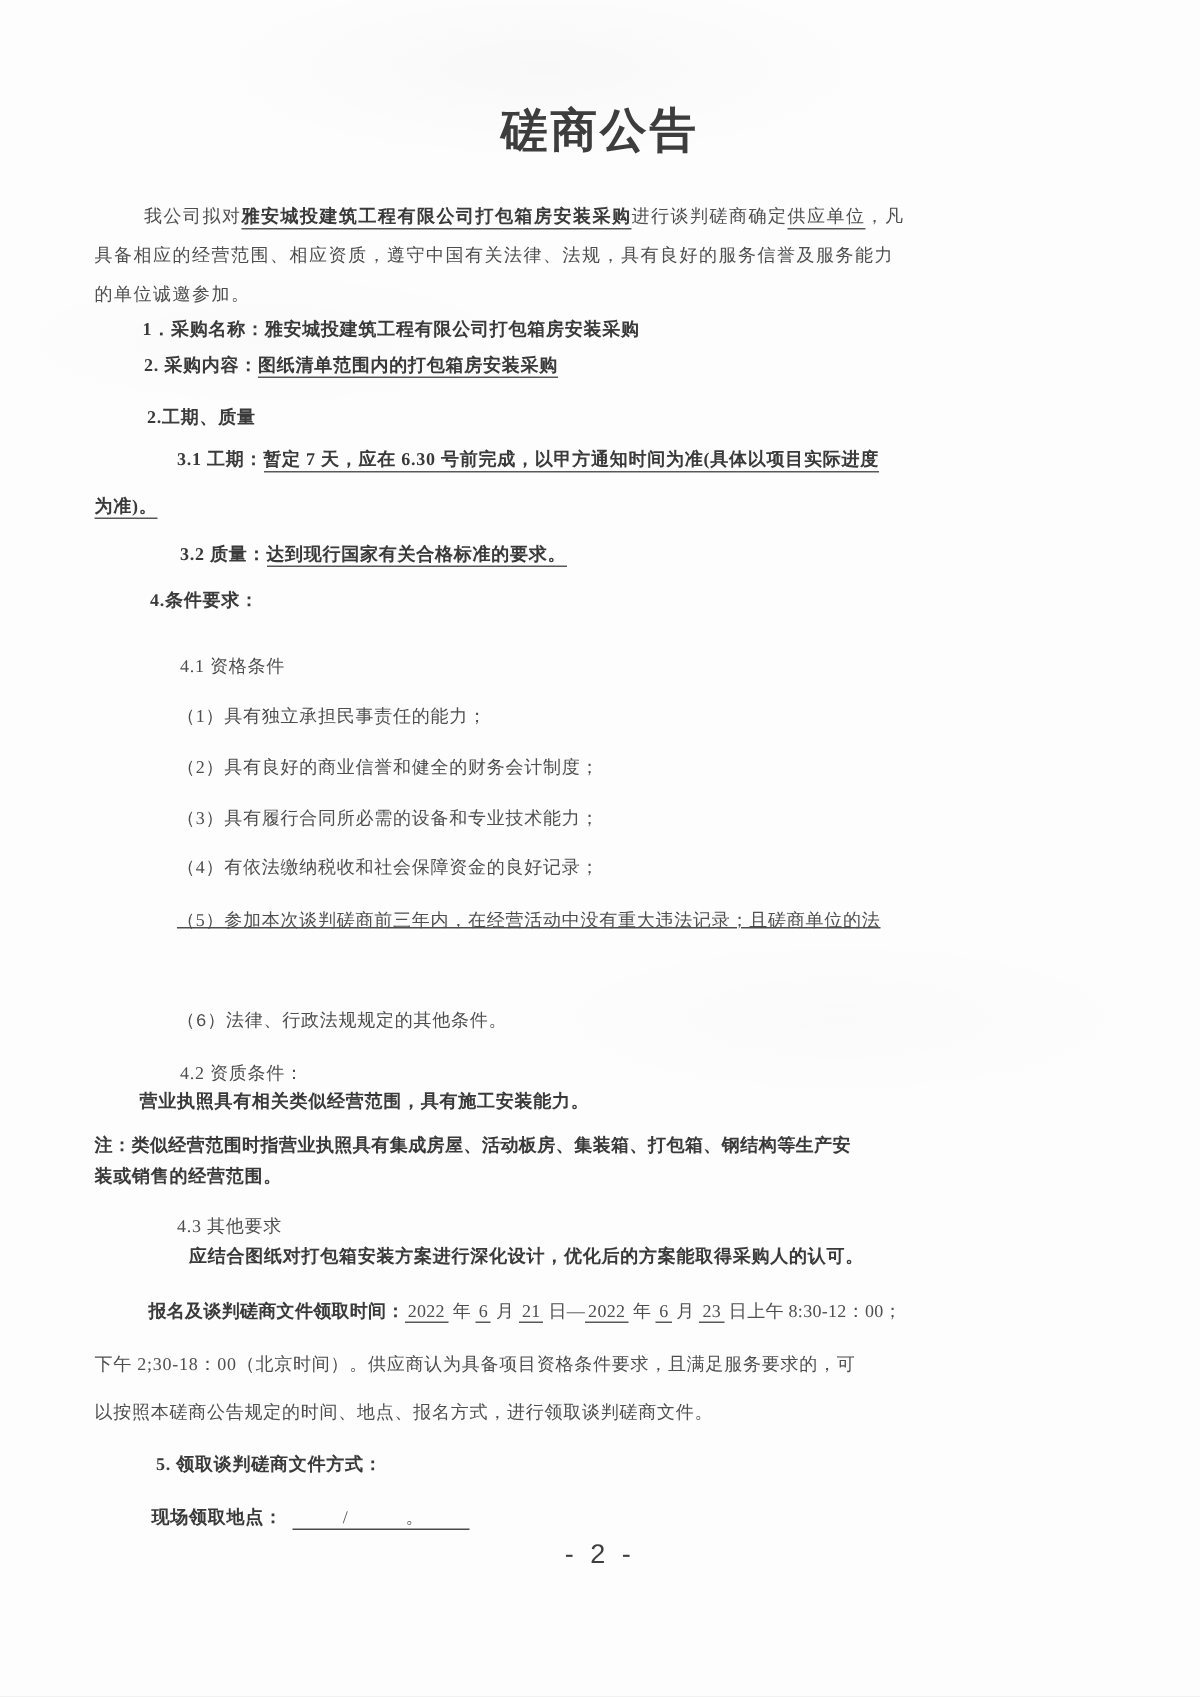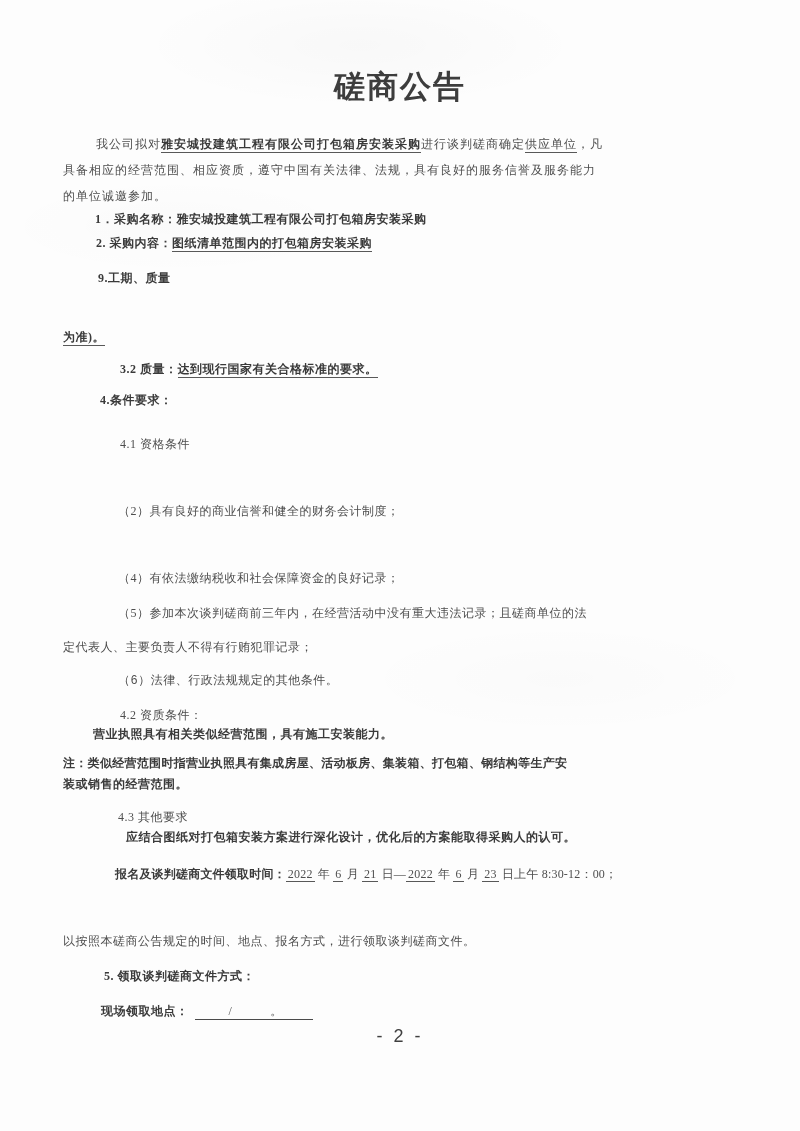--- a/index.html
+++ b/index.html
@@ -74,48 +74,53 @@
   <div class="ln sp1" style="top:189px; left:63px;">的单位诚邀参加。</div>
 
   <div class="ln" style="top:212px; left:95px;">
     <span class="b">1．采购名称：</span><span class="b">雅安城投建筑工程有限公司打包箱房安装采购</span>
   </div>
 
   <div class="ln" style="top:236px; left:96px;">
     <span class="b">2. 采购内容：</span><span class="b u">图纸清单范围内的打包箱房安装采购</span>
   </div>
 
-  <div class="ln b" style="top:271px; left:98px;">9.工期、质量</div>
+  <div class="ln b" style="top:271px; left:98px;">2.工期、质量</div>
+  <div class="ln" style="top:299px; left:118px;">
+    <span class="b">3.1 工期：</span><span class="b u">暂定 7 天，应在 6.30 号前完成，以甲方通知时间为准(具体以项目实际进度</span>
+  </div>
   <div class="ln" style="top:330px; left:63px;">
     <span class="b u">为准)。</span>
   </div>
   <div class="ln" style="top:362px; left:120px;">
     <span class="b">3.2 质量：</span><span class="b u">达到现行国家有关合格标准的要求。</span>
   </div>
 
   <div class="ln b" style="top:393px; left:100px;">4.条件要求：</div>
   <div class="ln" style="top:437px; left:120px;">4.1 资格条件</div>
 
+  <div class="ln" style="top:470px; left:118px;">（1）具有独立承担民事责任的能力；</div>
   <div class="ln" style="top:504px; left:118px;">（2）具有良好的商业信誉和健全的财务会计制度；</div>
+  <div class="ln" style="top:538px; left:118px;">（3）具有履行合同所必需的设备和专业技术能力；</div>
   <div class="ln" style="top:571px; left:118px;">（4）有依法缴纳税收和社会保障资金的良好记录；</div>
-  <div class="ln" style="top:606px; left:118px;">（5）参加本次谈判磋商前三年内，在经营活动中没有重大违法记录；且磋商单位的法</div>
-  <div class="ln" style="top:640px; left:63px;">定代表人、主要负责人不得有行贿犯罪记录；</div>
+  <div class="ln" style="top:606px; left:118px;text-decoration:underline;">（5）参加本次谈判磋商前三年内，在经营活动中没有重大违法记录；且磋商单位的法</div>
   <div class="ln" style="top:674px; left:118px;font-family:Liberation Mono, monospace;">（6）法律、行政法规规定的其他条件。</div>
 
   <div class="ln" style="top:708px; left:120px;">4.2 资质条件：</div>
   <div class="ln b" style="top:756px; left:63px; letter-spacing:0.3px;">注：类似经营范围时指营业执照具有集成房屋、活动板房、集装箱、打包箱、钢结构等生产安</div>
   <div class="ln b" style="top:727px; left:93px;">营业执照具有相关类似经营范围，具有施工安装能力。</div>
   <div class="ln b" style="top:777px; left:63px;">装或销售的经营范围。</div>
 
   <div class="ln" style="top:810px; left:118px;">4.3 其他要求</div>
   <div class="ln b" style="top:830px; left:126px;">应结合图纸对打包箱安装方案进行深化设计，优化后的方案能取得采购人的认可。</div>
 
-  <div class="ln" style="top:867px; left:99px; letter-spacing:0.2px;margin-left:16px;">
+  <div class="ln" style="top:867px; left:99px; letter-spacing:0.2px;">
     <span class="b">报名及谈判磋商文件领取时间：</span><span class="u dt">2022</span><span> 年 </span><span class="u dt">6</span><span> 月  </span><span class="u dt">21</span><span> 日—</span><span class="u dt">2022</span><span> 年 </span><span class="u dt">6</span><span> 月 </span><span class="u dt">23</span><span> 日上午 8:30-12：00；</span>
   </div>
+  <div class="ln" style="top:902px; left:63px;">下午 2;30-18：00（北京时间）。供应商认为具备项目资格条件要求，且满足服务要求的，可</div>
   <div class="ln" style="top:934px; left:63px;">以按照本磋商公告规定的时间、地点、报名方式，进行领取谈判磋商文件。</div>
 
   <div class="ln b" style="top:969px; left:104px;">5. 领取谈判磋商文件方式：</div>
   <div class="ln" style="top:1004px; left:101px;">
     <span class="b">现场领取地点：</span><span class="blank"><span class="slash">/</span><span class="period">。</span></span>
   </div>
 
   <div class="pagenum">- 2 -</div>
 
 </div>

